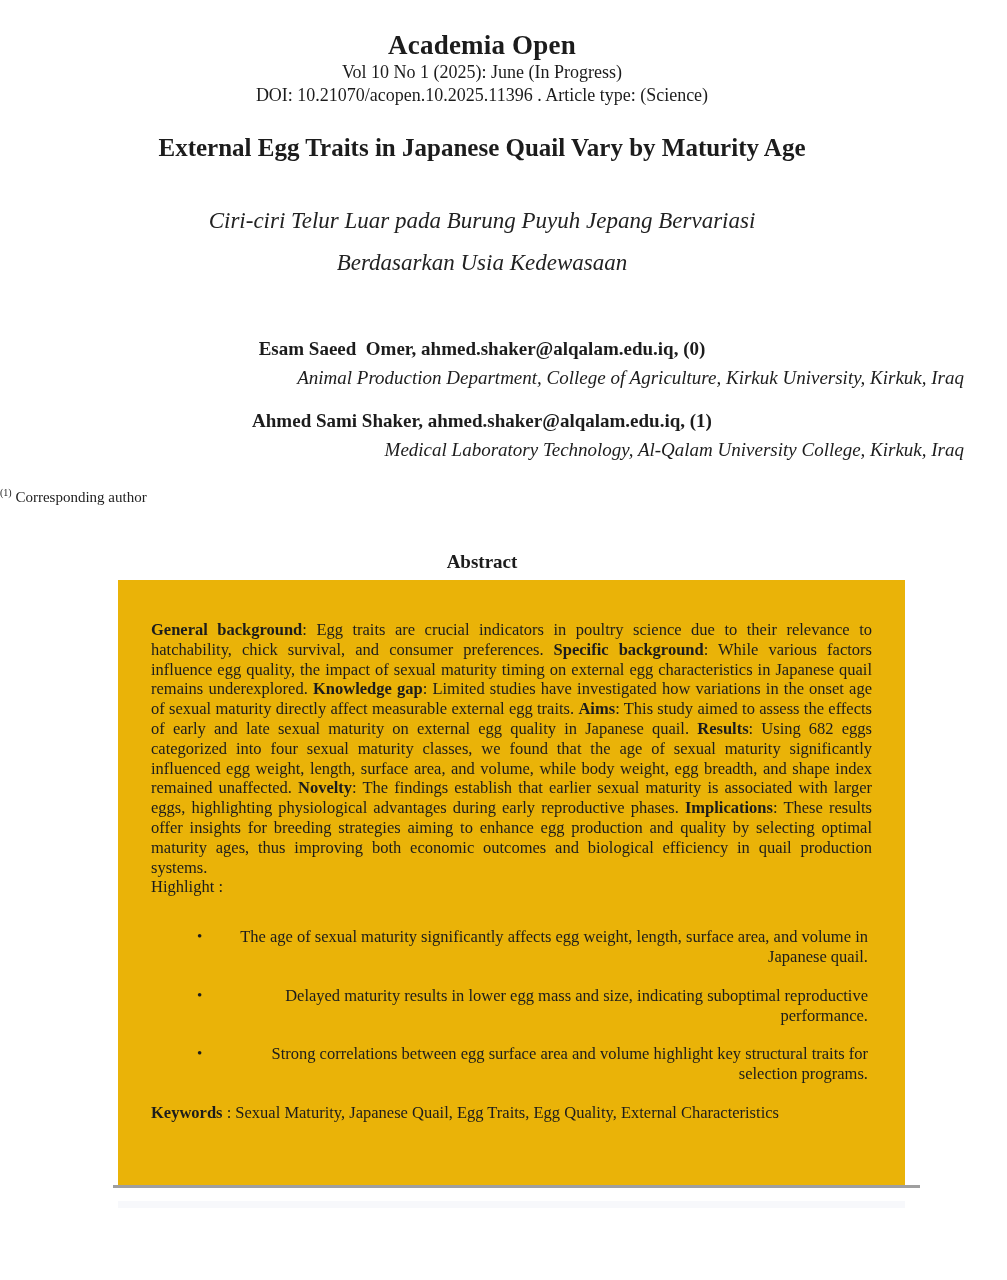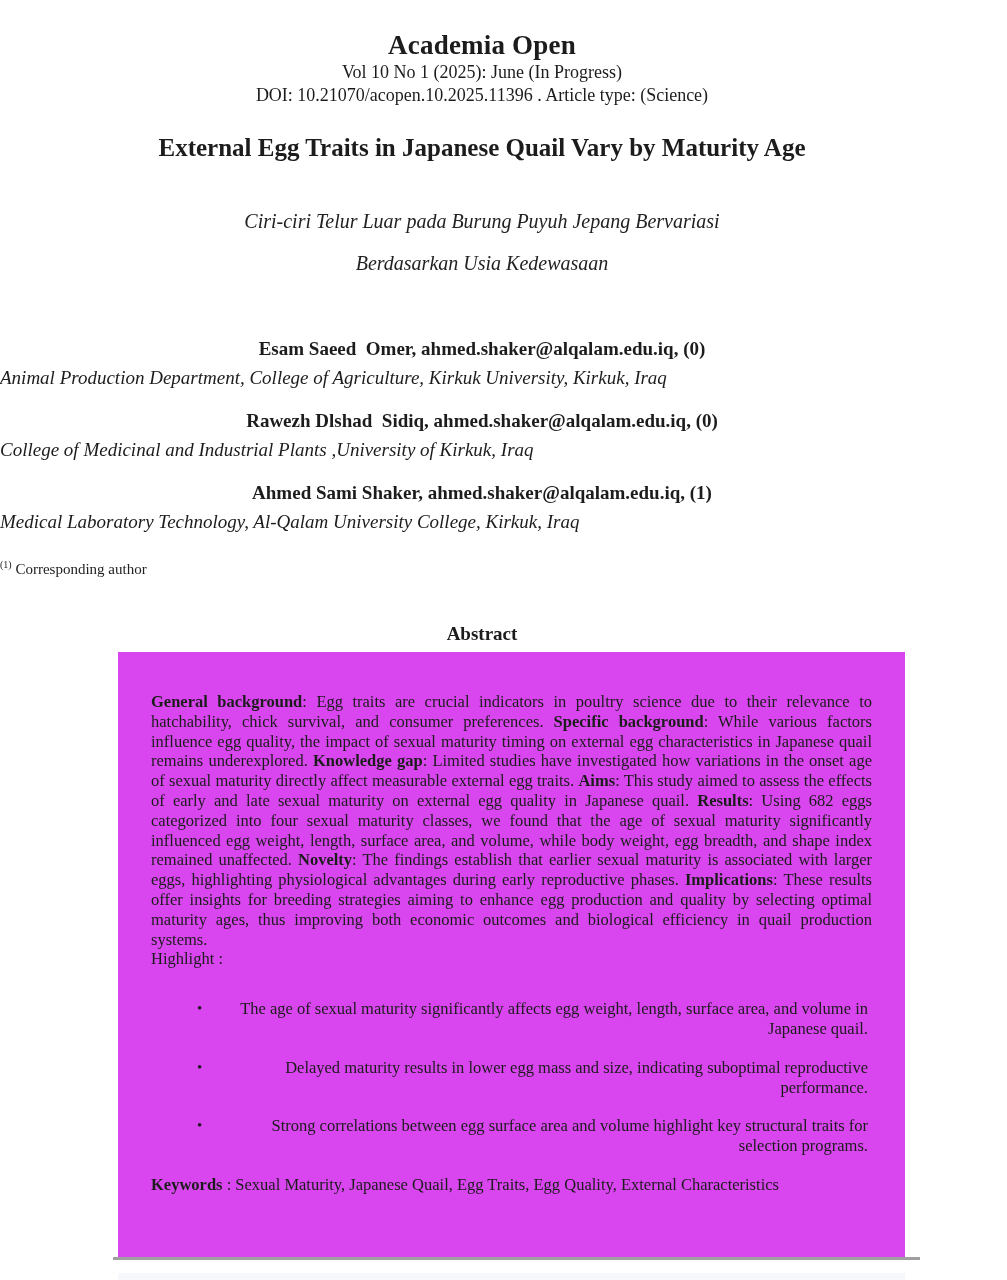--- a/index.html
+++ b/index.html
@@ -19,51 +19,51 @@
   .meta-line {
     text-align: center; font-size: 18px; line-height: 23px;
   }
   .meta-block { }
 
   .article-title {
     text-align: center; font-size: 25px; font-weight: bold;
     margin-top: 27px;
   }
   .article-subtitle {
-    text-align: center; font-size: 20px; font-style: italic;
+    text-align: center; font-size: 23px; font-style: italic;
     margin-top: 38px; line-height: 42px;
     color: #222;
   }
 
   .authors { margin-top: 50px; }
   .author-entry { margin-bottom: 14px; }
   .author-name {
     text-align: center; font-size: 19px; font-weight: bold;
     line-height: 29px; white-space: pre-wrap;
   }
   .author-affil {
-    text-align: left; font-size: 19px; font-style: italic;
+    text-align: right; font-size: 19px; font-style: italic;
     line-height: 29px;
   }
 
   .corresponding {
     text-align: left; font-size: 15px; margin-top: 23px;
     color: #222;
     font-family: Liberation Serif, serif;
   }
   .corresponding sup { font-size: 10px; }
 
   .abstract-heading {
     text-align: center; font-size: 19px; font-weight: bold;
     margin-top: 45px; margin-bottom: 7px;
   }
 
   .abstract-panel {
     width: 787px; margin: 0 auto 0 118px;
-    background: #d946ef;
+    background: #eab308;
     padding: 40px 33px 62px 33px;
   }
   .abstract-text {
     font-size: 16.5px; line-height: 19.8px;
     text-align: justify;
   }
   .abstract-text b { font-weight: bold; }
   .highlight-label {
     font-size: 16.5px; line-height: 19.8px; font-weight: normal;
   }
@@ -117,24 +117,20 @@
     <div>Ciri-ciri Telur Luar pada Burung Puyuh Jepang Bervariasi</div>
     <div>Berdasarkan Usia Kedewasaan</div>
   </div>
 
   <div class="authors" id="authors">
       <div class="author-entry">
         <div class="author-name">Esam Saeed  Omer, ahmed.shaker@alqalam.edu.iq, (0)</div>
         <div class="author-affil">Animal Production Department, College of Agriculture, Kirkuk University, Kirkuk, Iraq</div>
       </div>
       <div class="author-entry">
-        <div class="author-name">Rawezh Dlshad  Sidiq, ahmed.shaker@alqalam.edu.iq, (0)</div>
-        <div class="author-affil">College of Medicinal and Industrial Plants ,University of Kirkuk, Iraq</div>
-      </div>
-      <div class="author-entry">
         <div class="author-name">Ahmed Sami Shaker, ahmed.shaker@alqalam.edu.iq, (1)</div>
         <div class="author-affil">Medical Laboratory Technology, Al-Qalam University College, Kirkuk, Iraq</div>
       </div>
     </div>
 
   <div class="corresponding">
     <sup>(1)</sup>
     <span>Corresponding author</span>
   </div>
 

